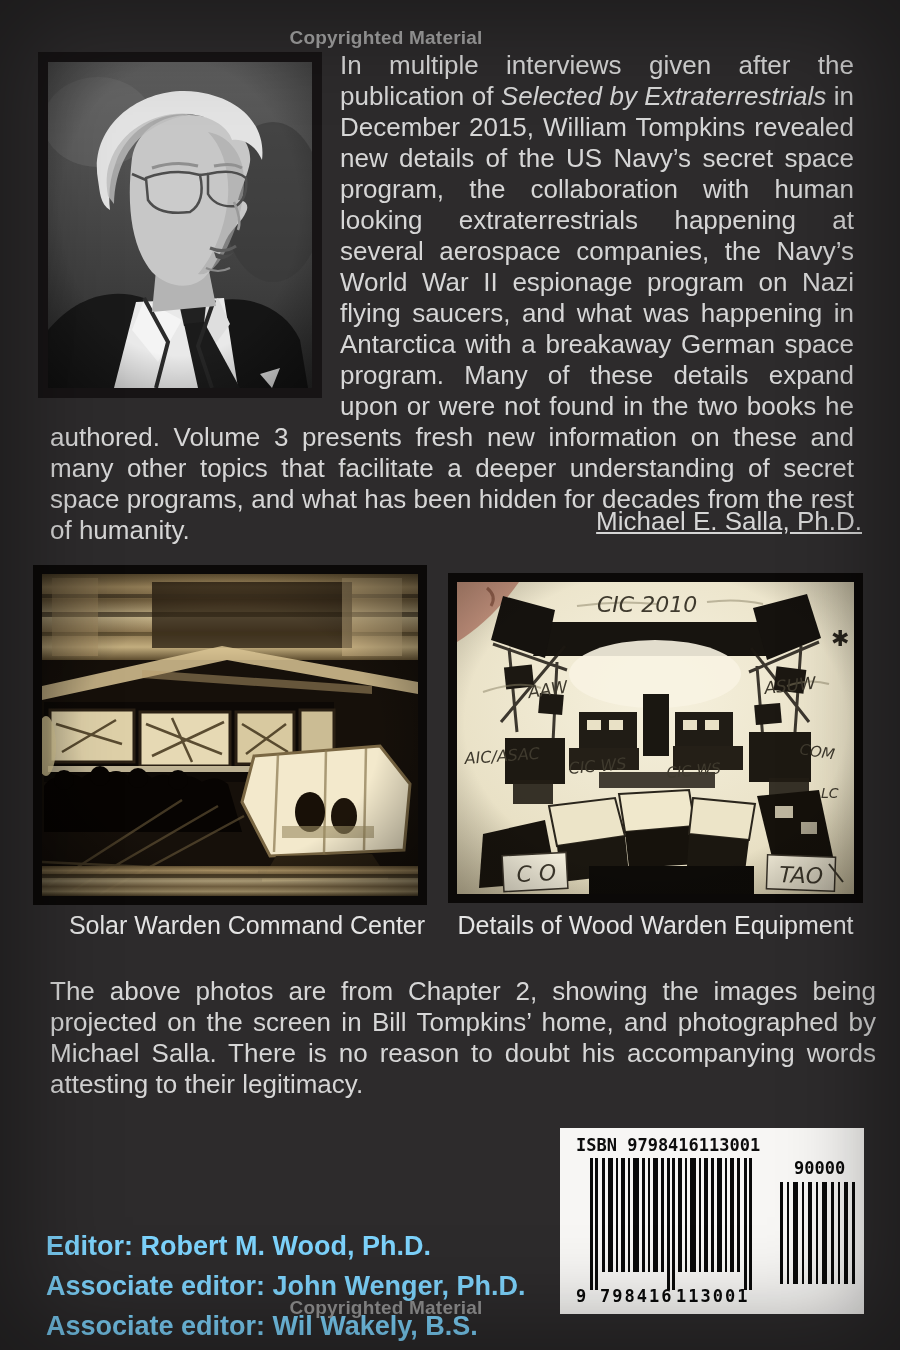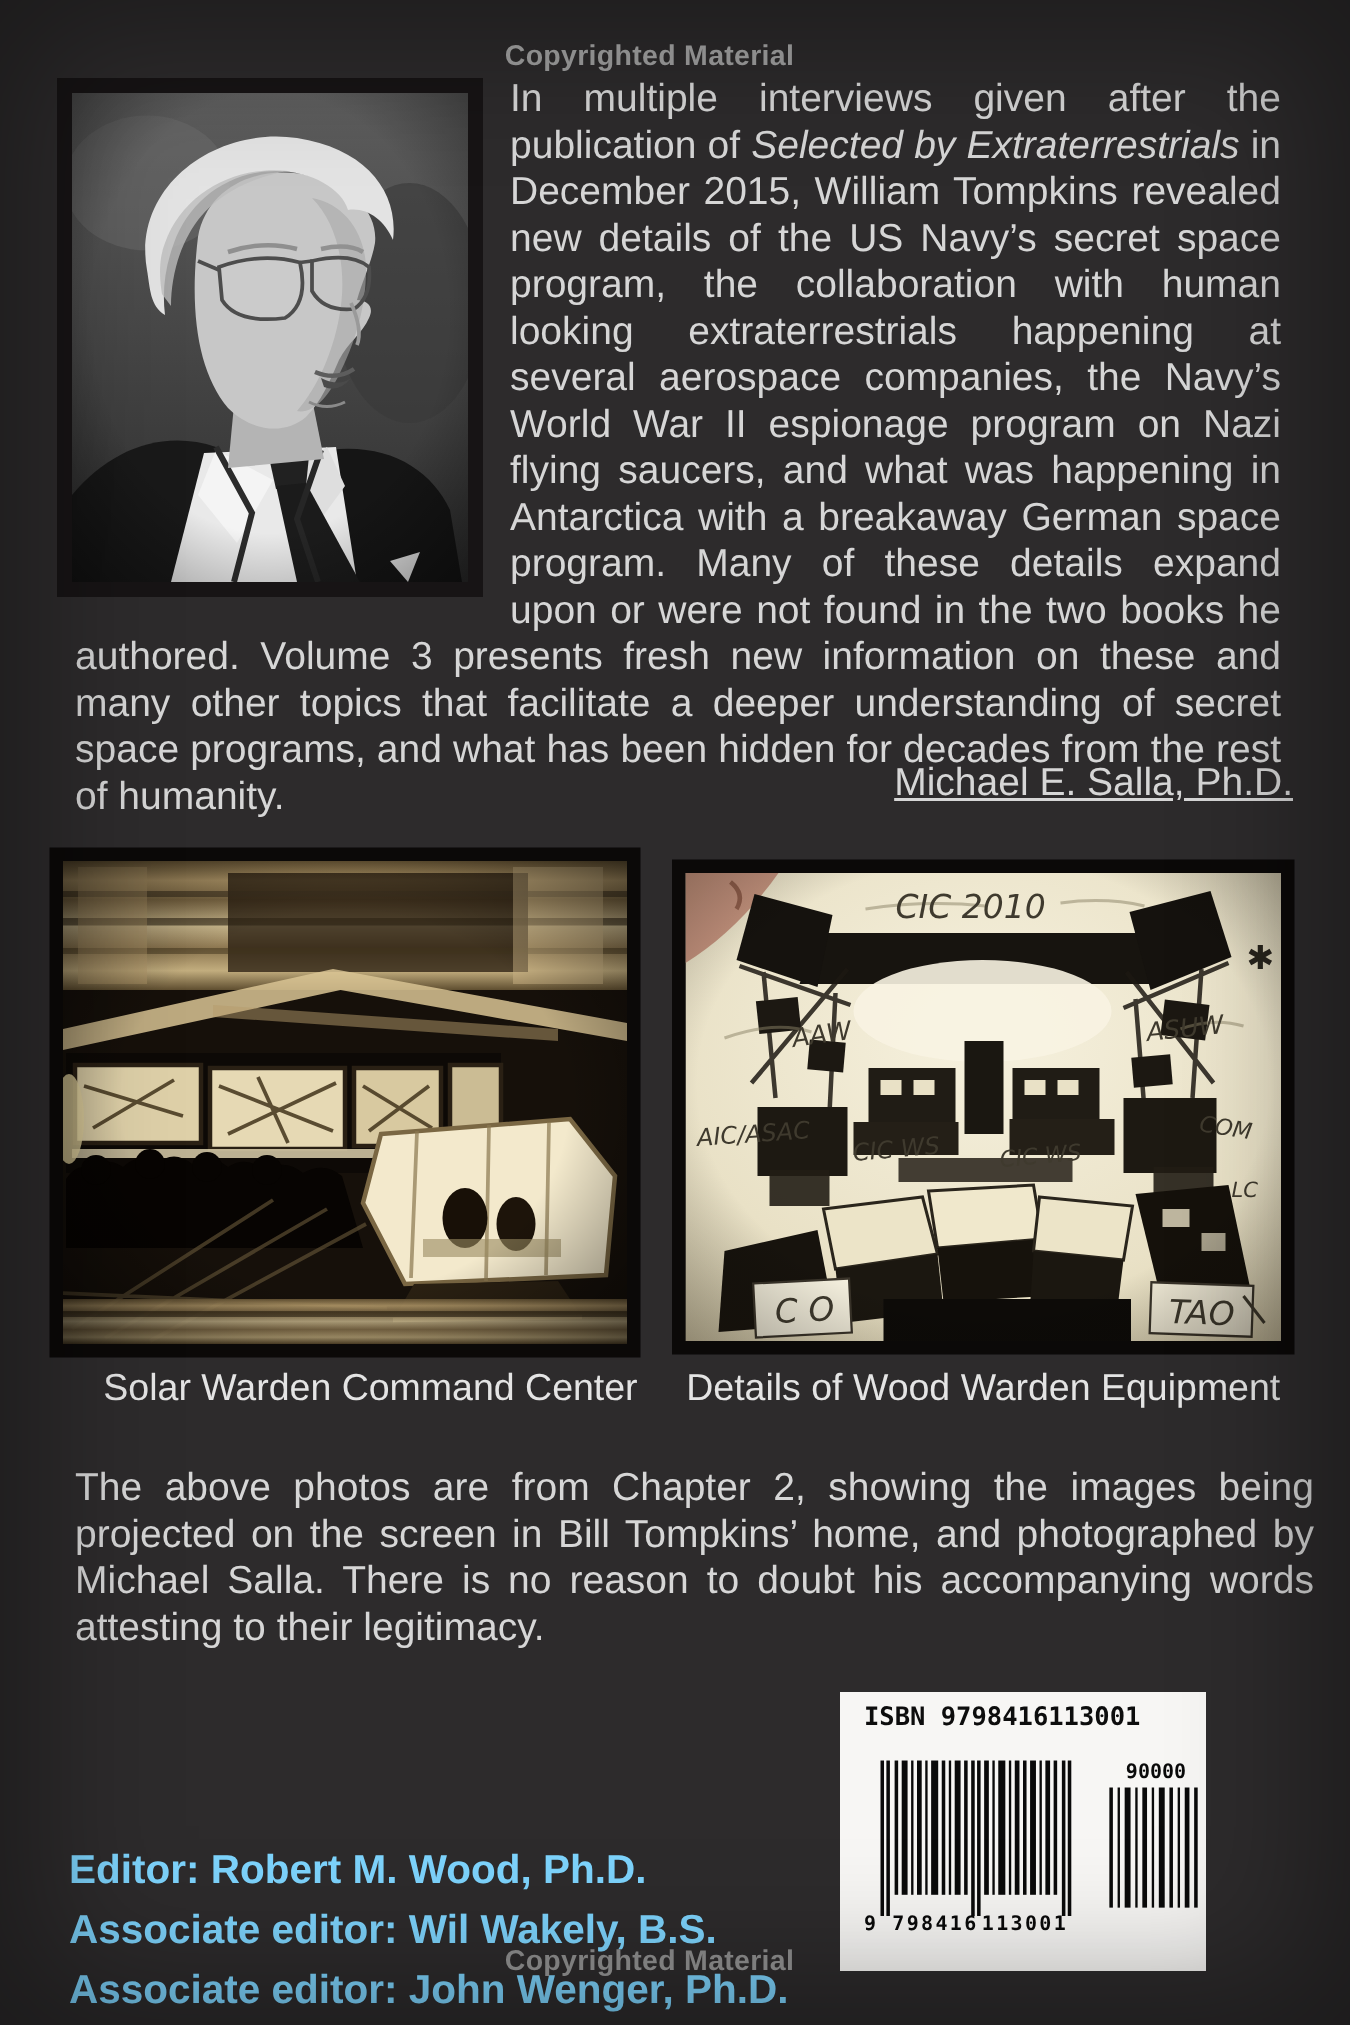--- a/index.html
+++ b/index.html
@@ -8,21 +8,21 @@
     background:#2d2b2c;
     font-family:"Liberation Sans",sans-serif;
     -webkit-font-smoothing:antialiased;
   }
   .vignette{
     position:absolute;inset:0;pointer-events:none;z-index:50;
     box-shadow:inset 0 0 90px 25px rgba(0,0,0,.38);
   }
   .watermark{
     position:absolute;left:0;width:772px;text-align:center;
-    color:#8d8d8d;font-size:19px;font-weight:bold;letter-spacing:.2px;z-index:60;padding-left:47px;
+    color:#8d8d8d;font-size:19px;font-weight:bold;letter-spacing:.2px;z-index:60;
   }
   .watermark.top{top:27px;}
   .watermark.bottom{top:1297px;color:#7e7e7e;}
 
   
   .intro{
     position:absolute;left:38px;top:38px;width:828px;
     color:#d6d6d6;font-size:26px;line-height:31px;text-align:justify;
   }
   .intro p{margin:12px;}
@@ -53,21 +53,21 @@
     color:#d6d6d6;font-size:26px;line-height:31px;text-align:justify;
   }
 
   .editors{
     position:absolute;left:46px;top:1226px;z-index:5;
     color:#7dd3fc;font-size:27px;font-weight:bold;line-height:40px;
   }
 
   
   .barcode-box{
-    position:absolute;left:560px;top:1128px;width:244px;height:186px;
+    position:absolute;left:560px;top:1128px;width:304px;height:186px;
     background:#f7f6f4;box-sizing:border-box;padding:7px 0 0 16px;z-index:5;
   }
   .isbn-label{
     color:#0d0d0d;font-family:"DejaVu Sans Mono",monospace;
     font-size:17px;font-weight:bold;letter-spacing:0px;
   }
   .bars-row{display:flex;align-items:flex-start;margin-top:3px;}
   .bars-row svg{display:block;}
   .addon{margin-left:16px;margin-top:2px;}
 </style>
@@ -279,22 +279,22 @@
   </svg>
 </figure>
 
 <div id="cap-left" class="caption">Solar Warden Command Center</div>
 <div id="cap-right" class="caption">Details of Wood Warden Equipment</div>
 
 <p class="note">The above photos are from Chapter 2, showing the images being projected on the screen in Bill Tompkins’ home, and photographed by Michael Salla. There is no reason to doubt his accompanying words attesting to their legitimacy.</p>
 
 <div class="editors">
   <div>Editor: Robert M. Wood, Ph.D.</div>
+  <div>Associate editor: John Wenger, Ph.D.</div>
   <div>Associate editor: Wil Wakely, B.S.</div>
-  <div>Associate editor: John Wenger, Ph.D.</div>
 </div>
 
 <div class="barcode-box">
   <div class="isbn-label">ISBN 9798416113001</div>
   <div class="bars-row">
     <svg width="186" height="146" viewBox="0 0 186 146">
       <g fill="#0a0a0a">
         <rect x="14" y="0" width="3" height="132"></rect>
           <rect x="19" y="0" width="3" height="132"></rect>
         <rect x="26" y="0" width="3" height="114"></rect>

